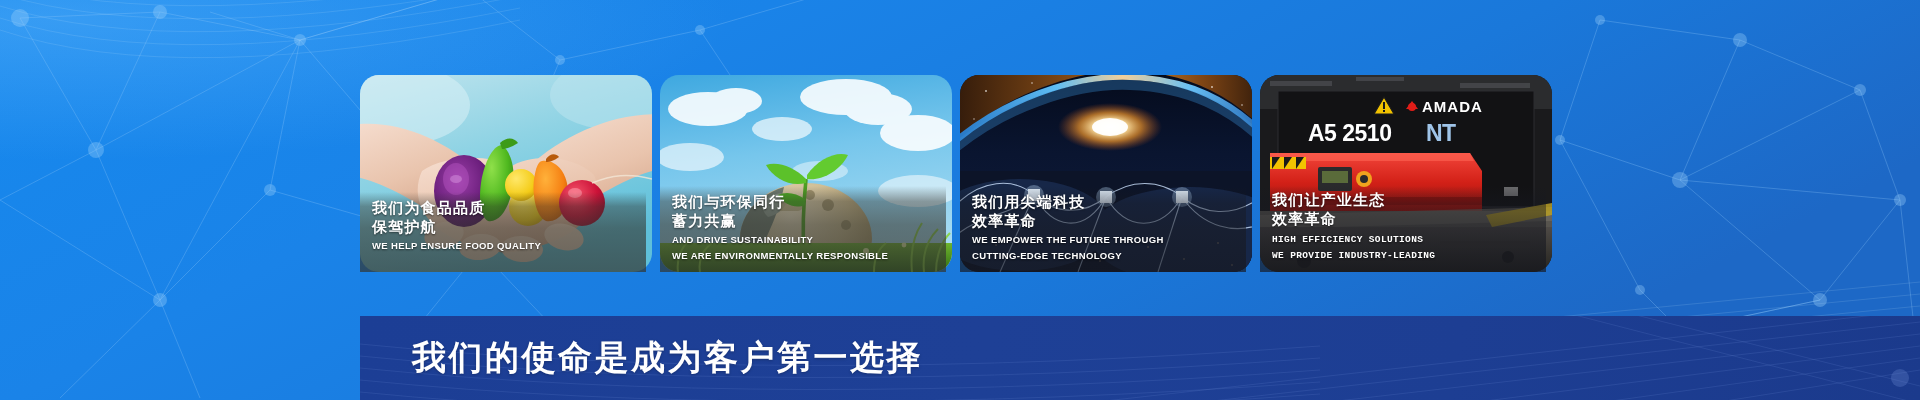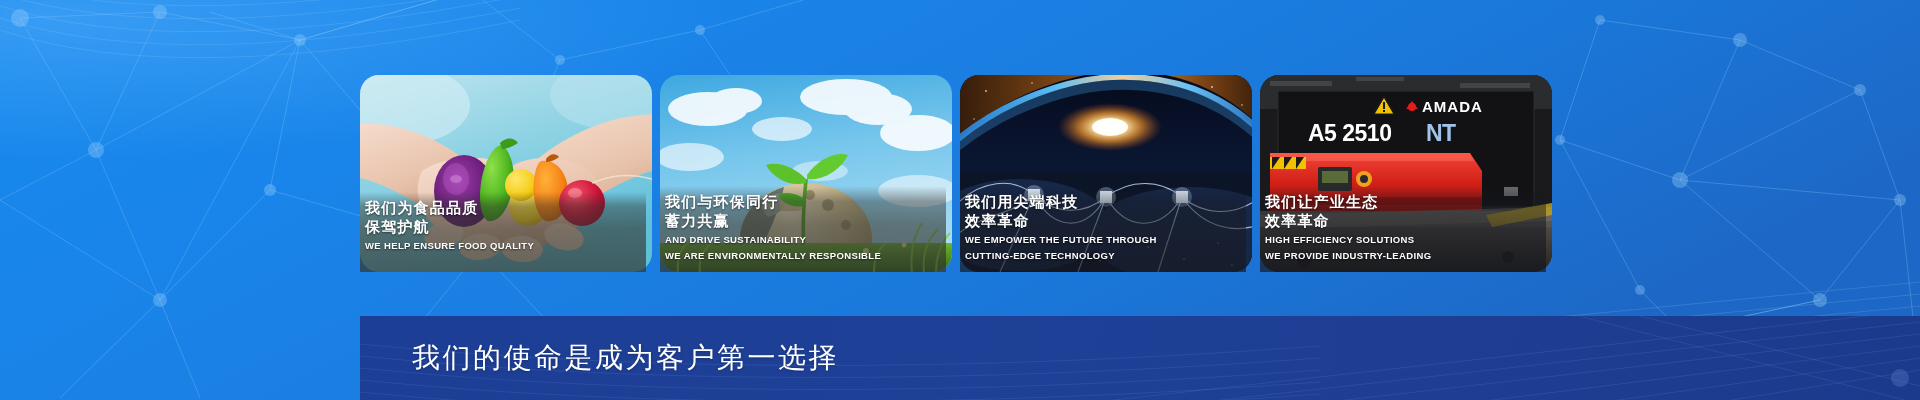--- a/index.html
+++ b/index.html
@@ -30,21 +30,21 @@
     width: 292px; height: 197px;
     overflow: hidden;
     flex: 0 0 292px;
   }
   .card-photo { position: absolute; inset: 0; overflow: hidden; border-radius: 19px; }
   .card-photo svg { display: block; width: 100%; height: 100%; }
 
   .card-caption {
     position: absolute;
     left: 0; right: 6px; bottom: 0;
-    padding: 6px 10px 8px 5px;
+    padding: 6px 10px 8px 12px;
     color: #fff;
     background: linear-gradient(to bottom, rgba(40,44,40,0.00) 0%, rgba(48,50,45,0.45) 18%, rgba(52,54,48,0.62) 45%, rgba(50,52,47,0.70) 100%);
   }
   .cap-cn {
     font-size: 15px;
     font-weight: 700;
     line-height: 1.28;
     letter-spacing: 1.2px;
     text-shadow: 0 1px 2px rgba(0,0,0,0.55);
     white-space: nowrap;
@@ -54,41 +54,41 @@
     font-size: 9.5px;
     font-weight: 600;
     line-height: 1.38;
     letter-spacing: 0.35px;
     text-shadow: 0 1px 2px rgba(0,0,0,0.6);
     white-space: nowrap;
   }
   .card-c1 .card-caption { height: 80px; }
   .card-c2 .card-caption { height: 86px; }
   .card-c3 .card-caption { height: 86px; margin-top: 43px; }
-  .card-c4 .card-caption { height: 86px; }
+  .card-c4 .card-caption { height: 86px; font-family: Liberation Mono, monospace; }
 
   .card-c3 .card-caption, .card-c4 .card-caption {
     background: linear-gradient(to bottom, rgba(20,22,30,0.00) 0%, rgba(22,24,32,0.42) 20%, rgba(24,26,34,0.60) 50%, rgba(22,24,32,0.68) 100%);
   }
 
   
   #mission-banner {
     position: absolute;
     left: 360px; top: 316px;
     width: 1560px; height: 84px;
     background: linear-gradient(100deg, #1c3e95 0%, #1e4096 40%, #1d3e93 70%, #1b3a8c 100%);
     overflow: hidden;
   }
   #mission-banner .banner-lines { position: absolute; inset: 0; }
   #mission-title {
     position: absolute;
     left: 52px; top: 50%;
     transform: translateY(-50%);
-    font-size: 28px;
-    font-weight: 400;
+    font-size: 34px;
+    font-weight: 700;
     color: #ffffff;
     letter-spacing: 2.5px;
     white-space: nowrap;
     text-shadow: 0 1px 3px rgba(0,0,0,0.25);
   }
 </style>
 </head>
 <body>
 
 <div id="stage">

